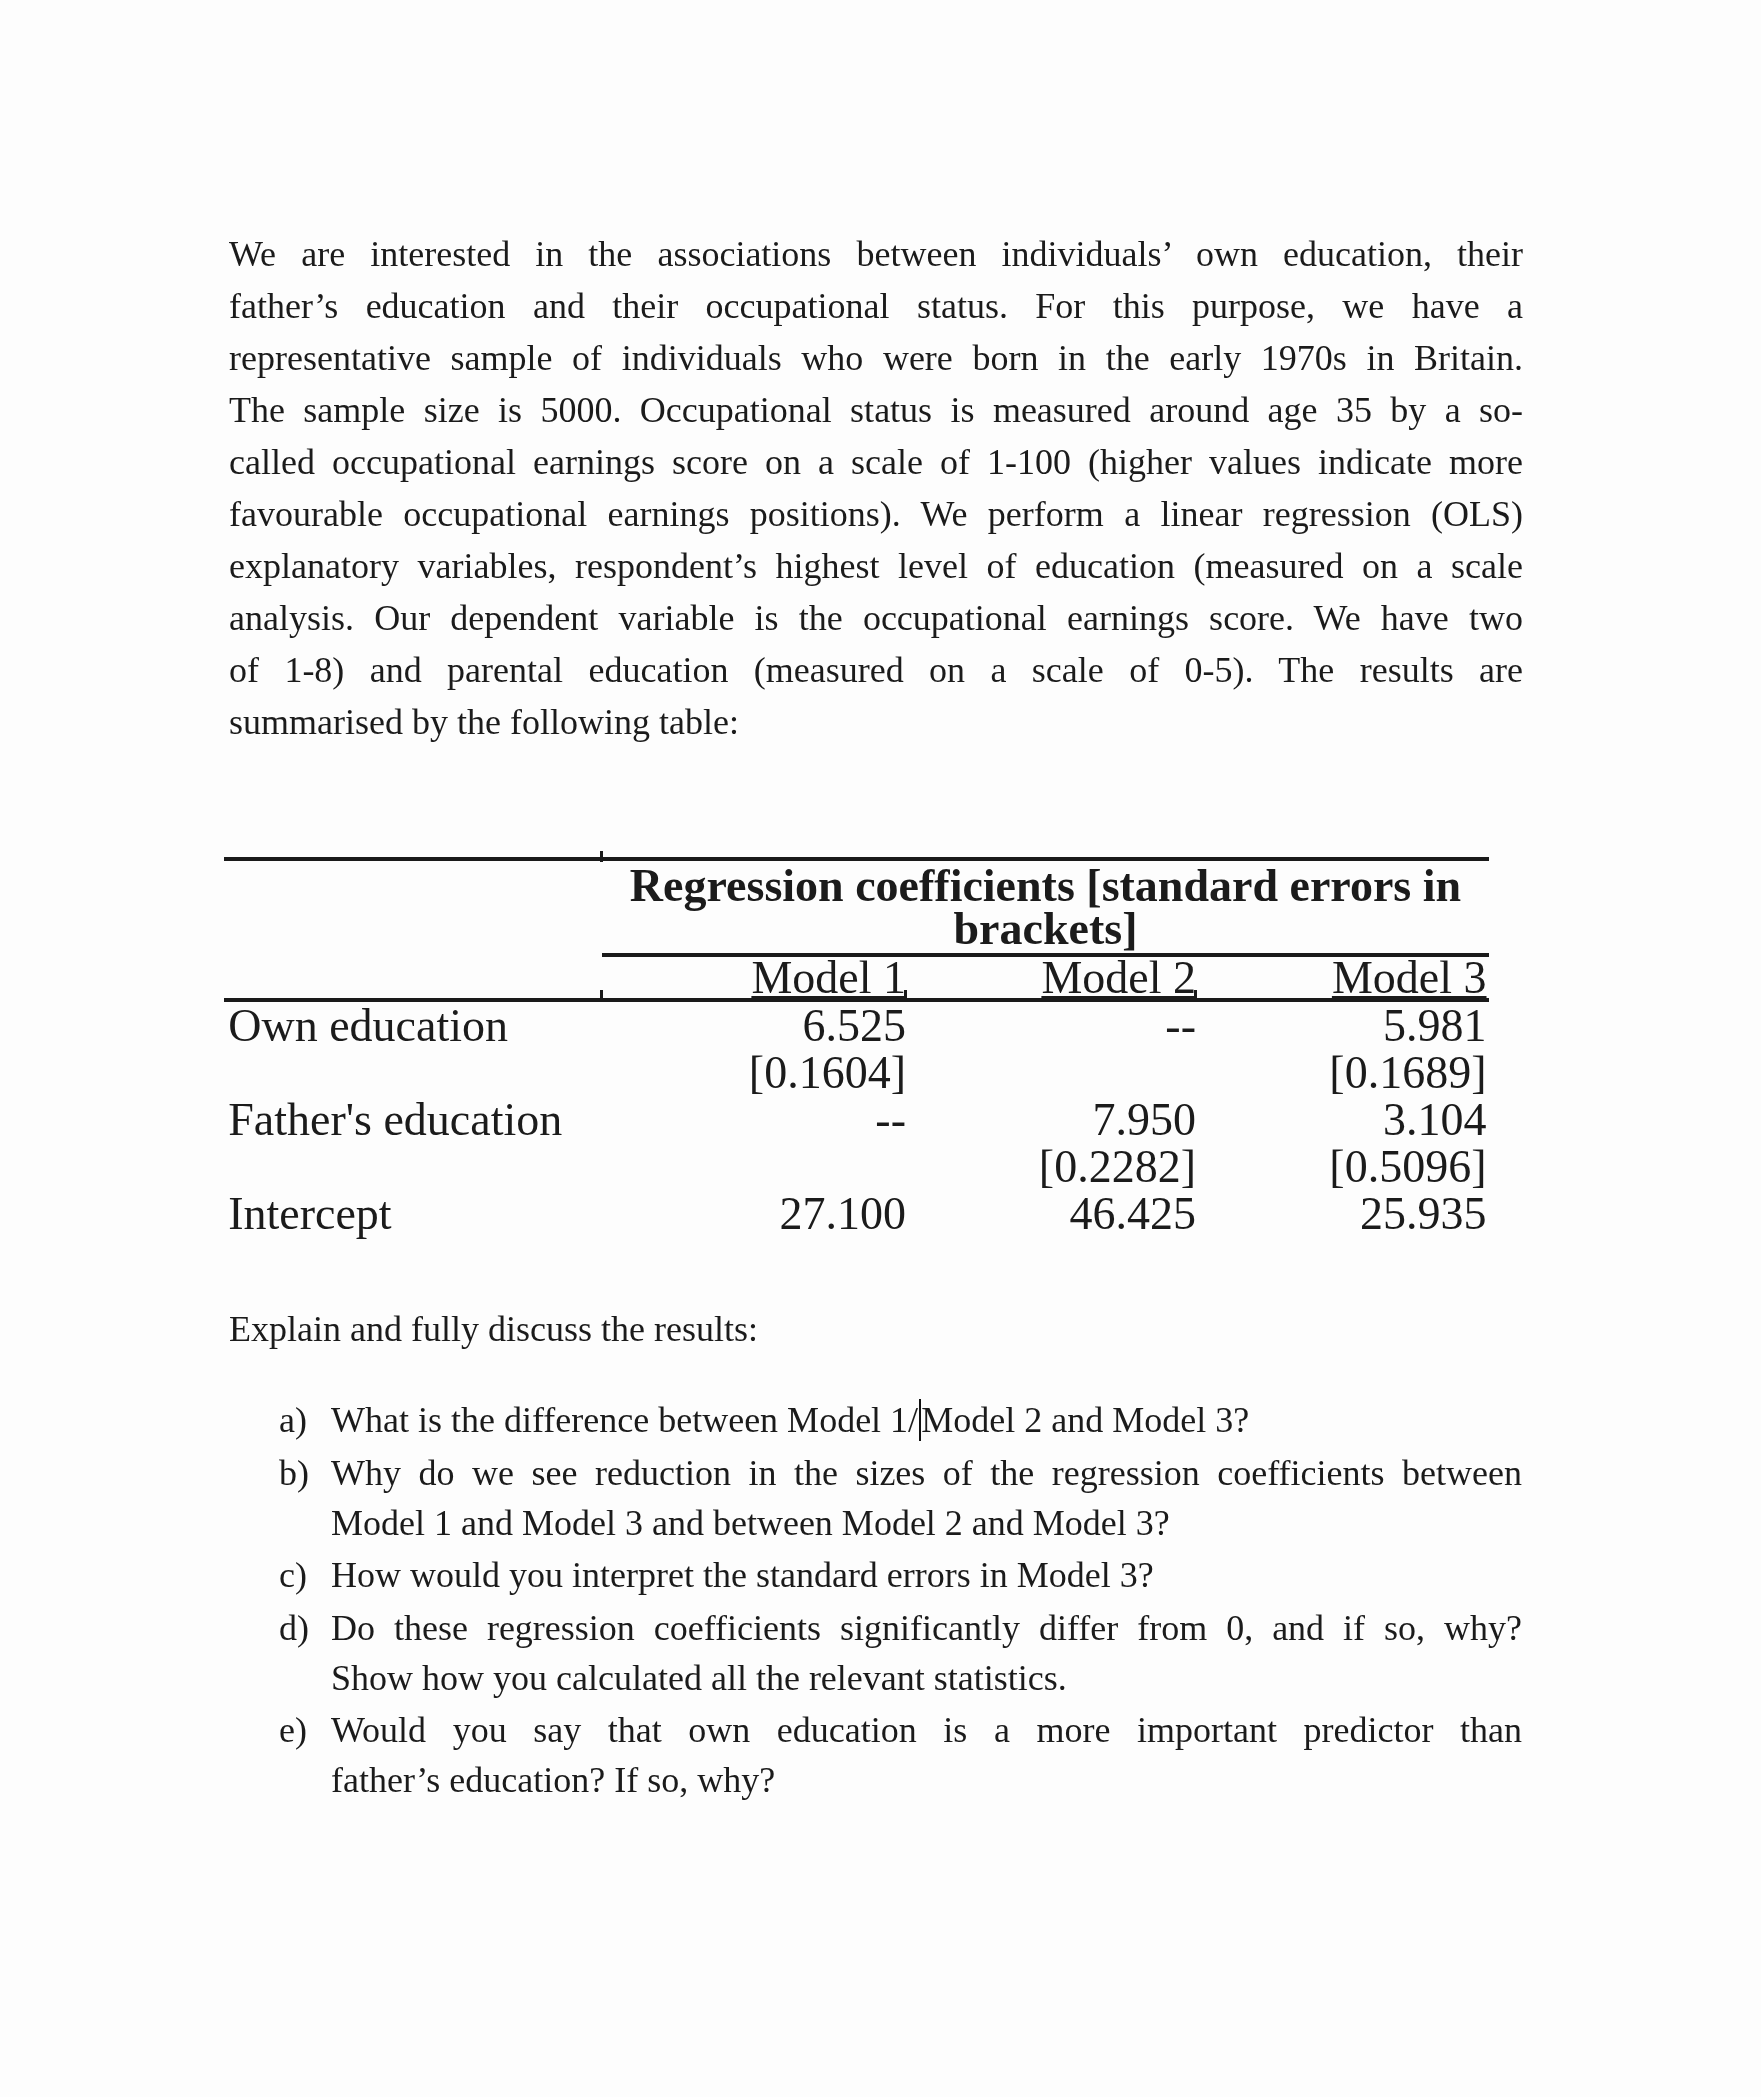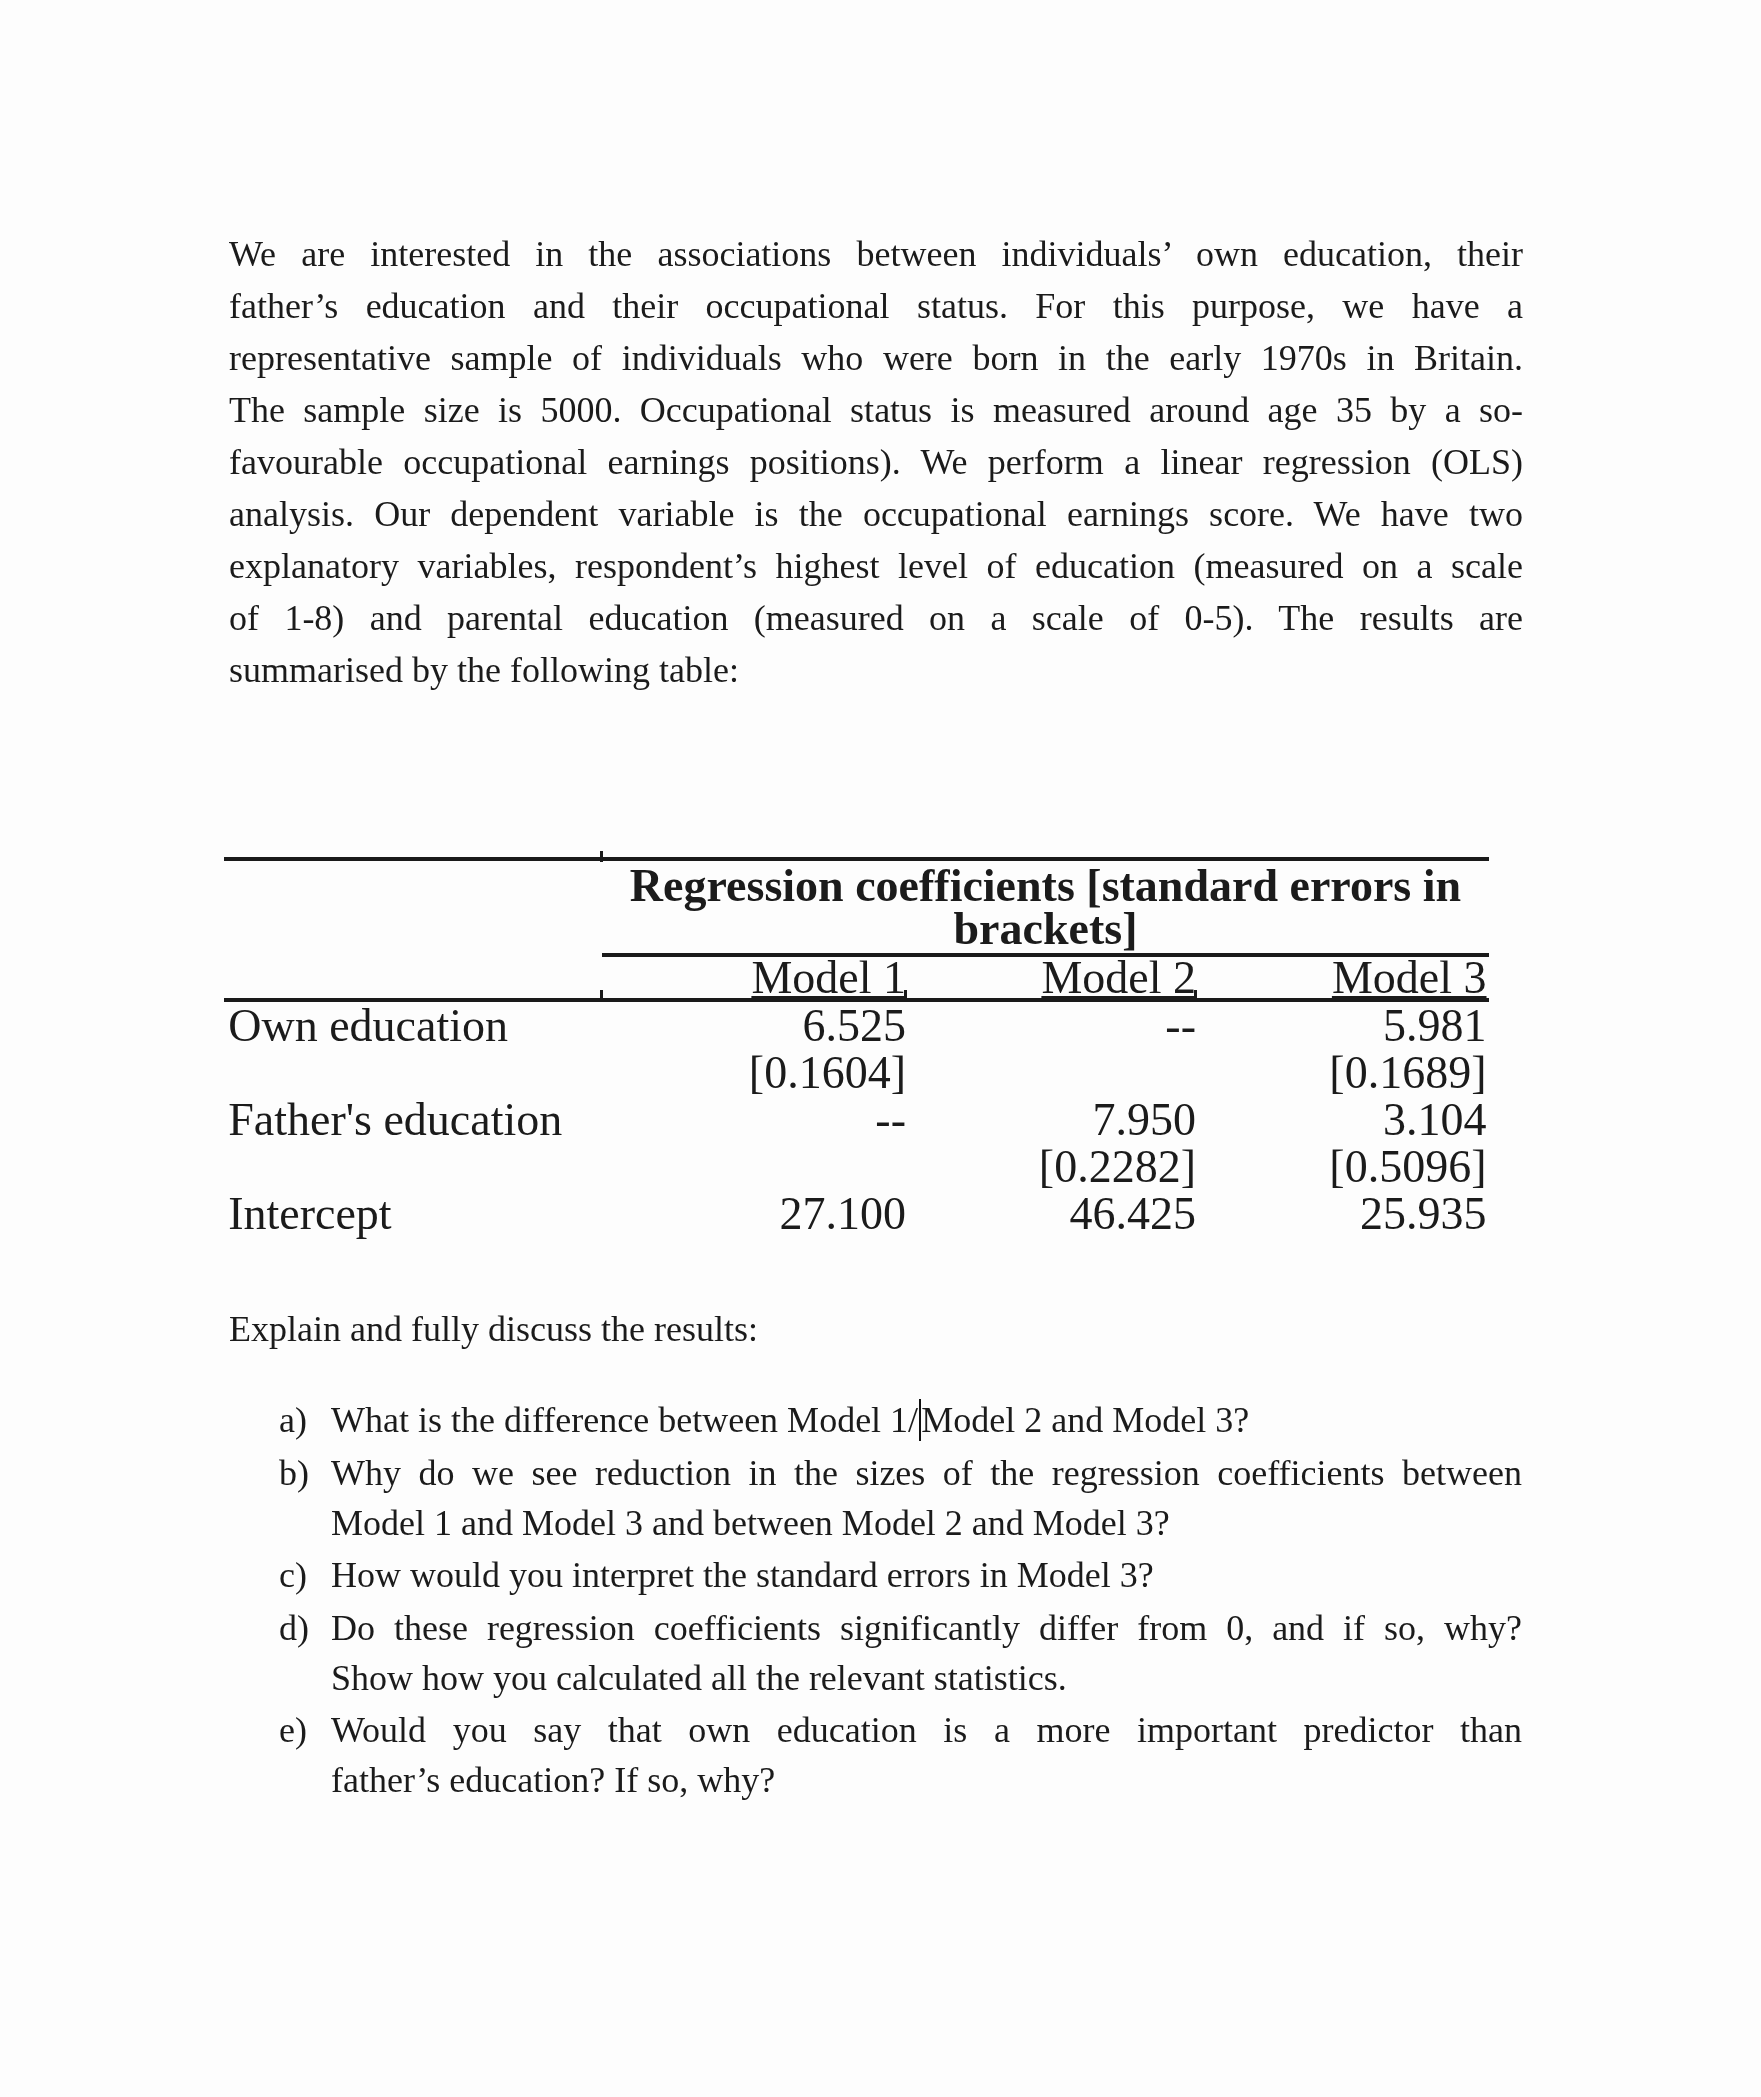--- a/index.html
+++ b/index.html
@@ -131,23 +131,24 @@
 </head>
 <body>
 
 <div class="page">
 
   <div class="para">
     <div class="line">We are interested in the associations between individuals’ own education, their</div>
     <div class="line">father’s education and their occupational status. For this purpose, we have a</div>
     <div class="line">representative sample of individuals who were born in the early 1970s in Britain.</div>
     <div class="line">The sample size is 5000. Occupational status is measured around age 35 by a so-</div>
+    <div class="line">called occupational earnings score on a scale of 1-100 (higher values indicate more</div>
     <div class="line">favourable occupational earnings positions). We perform a linear regression (OLS)</div>
+    <div class="line">explanatory variables, respondent’s highest level of education (measured on a scale</div>
     <div class="line">analysis. Our dependent variable is the occupational earnings score. We have two</div>
-    <div class="line">explanatory variables, respondent’s highest level of education (measured on a scale</div>
     <div class="line">of 1-8) and parental education (measured on a scale of 0-5). The results are</div>
     <div class="line no-just">summarised by the following table:</div>
   </div>
 
   <div class="table-wrap">
     <table>
       <colgroup>
           <col class="c1">
           <col class="c2">
           <col class="c3">

